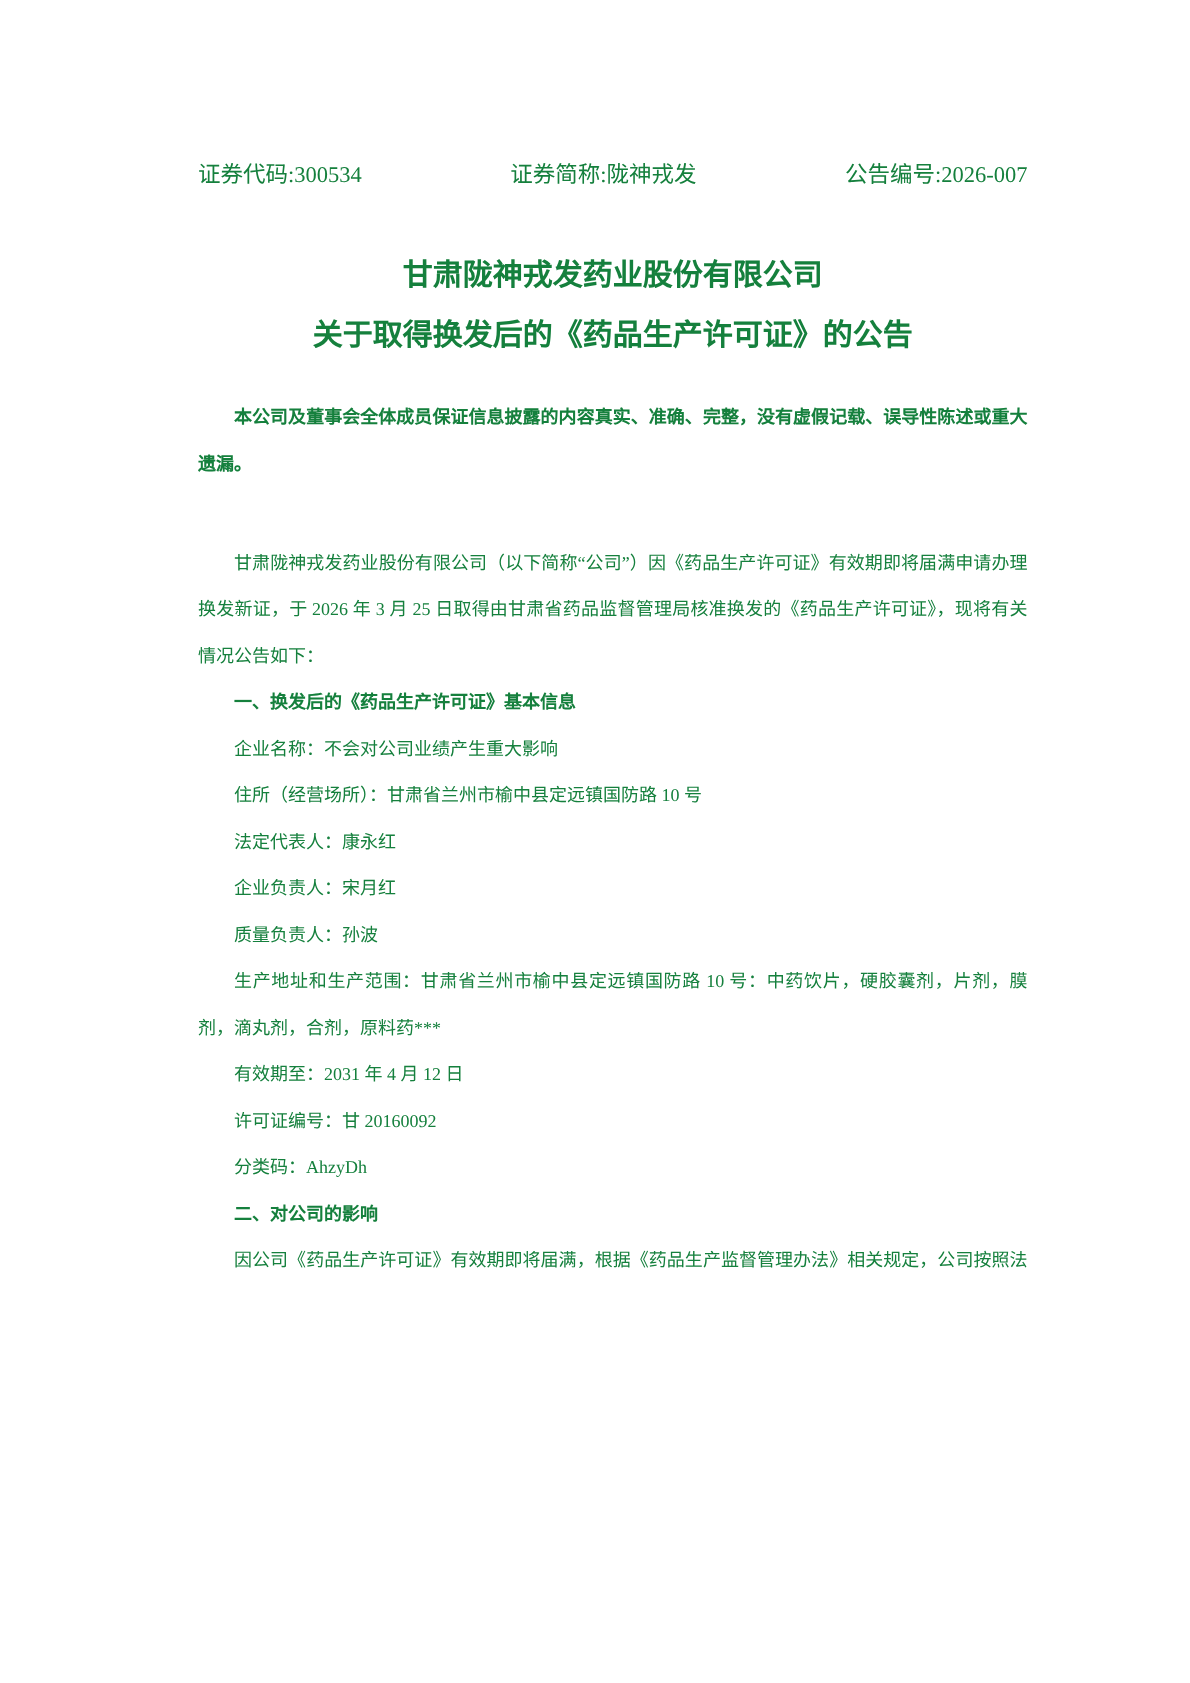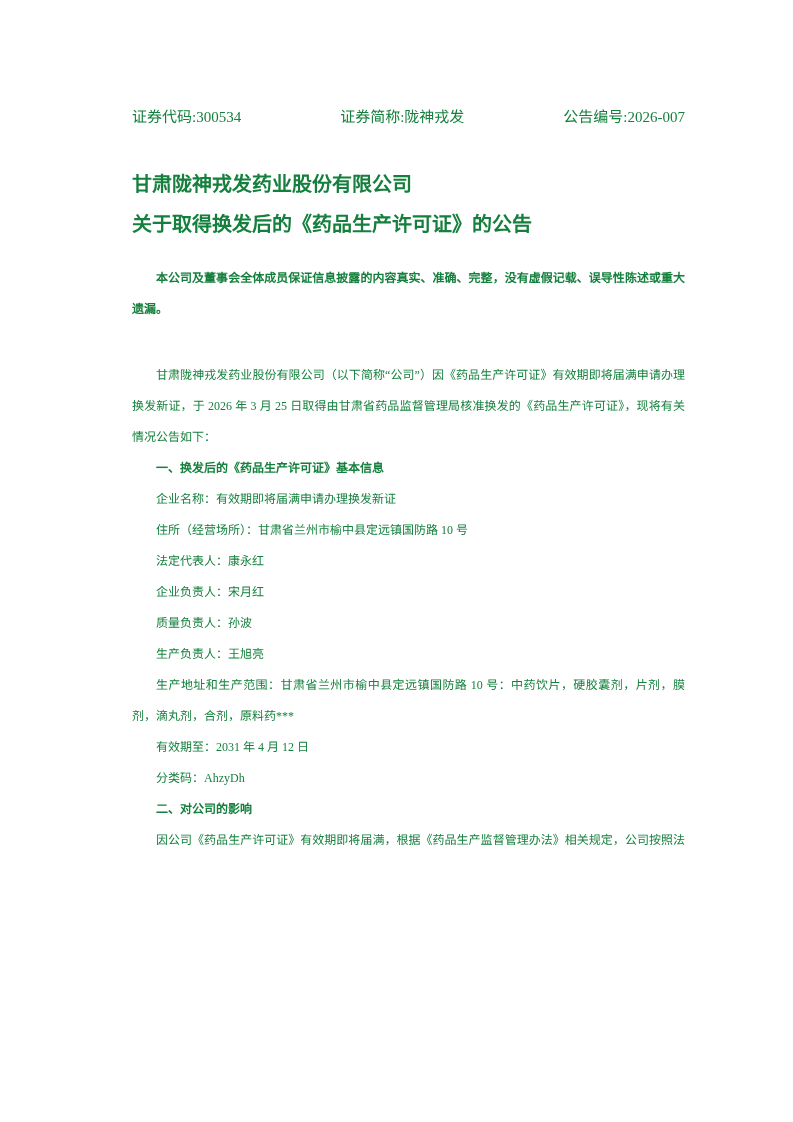--- a/index.html
+++ b/index.html
@@ -22,21 +22,21 @@
   .doc-header {
     display: flex;
     justify-content: space-between;
     align-items: baseline;
     font-size: 15px;
     line-height: 22px;
     white-space: nowrap;
   }
   .title {
     margin: 36px 0 0 0;
-    text-align: left;
+    text-align: center;
     font-size: 20px;
     font-weight: bold;
     line-height: 40px;
   }
   .title .title-line {
     display: block;
   }
   p {
     margin: 0;
     font-size: 12px;
@@ -73,27 +73,27 @@
     <span class="title-line">甘肃陇神戎发药业股份有限公司</span>
     <span class="title-line">关于取得换发后的《药品生产许可证》的公告</span>
   </h1>
 
   <p class="disclaimer indent">本公司及董事会全体成员保证信息披露的内容真实、准确、完整，没有虚假记载、误导性陈述或重大遗漏。</p>
 
   <p class="intro indent">甘肃陇神戎发药业股份有限公司（以下简称“公司”）因《药品生产许可证》有效期即将届满申请办理换发新证，于 2026 年 3 月 25 日取得由甘肃省药品监督管理局核准换发的《药品生产许可证》，现将有关情况公告如下：</p>
 
   <p class="section-heading indent">一、换发后的《药品生产许可证》基本信息</p>
 
-  <p class="indent">企业名称：有效期即将届满申请办理换发新证</p>
+  <p class="indent">企业名称：不会对公司业绩产生重大影响</p>
   <p class="indent">住所（经营场所）：甘肃省兰州市榆中县定远镇国防路 10 号</p>
   <p class="indent">法定代表人：康永红</p>
   <p class="indent">企业负责人：宋月红</p>
   <p class="indent">质量负责人：孙波</p>
-  <p class="indent">生产负责人：王旭亮</p>
   <p class="indent">生产地址和生产范围：甘肃省兰州市榆中县定远镇国防路 10 号：中药饮片，硬胶囊剂，片剂，膜剂，滴丸剂，合剂，原料药***</p>
   <p class="indent">有效期至：2031 年 4 月 12 日</p>
+  <p class="indent">许可证编号：甘 20160092</p>
   <p class="indent">分类码：AhzyDh</p>
 
   <p class="section-heading indent">二、对公司的影响</p>
 
   <p class="indent">因公司《药品生产许可证》有效期即将届满，根据《药品生产监督管理办法》相关规定，公司按照法定程序完成了《药品生产许可证》的换发工作。新证的取得确保了公司的正常生产经营，不会对公司业绩产生重大影响。</p>
 
 </div>
 
 </body></html>

